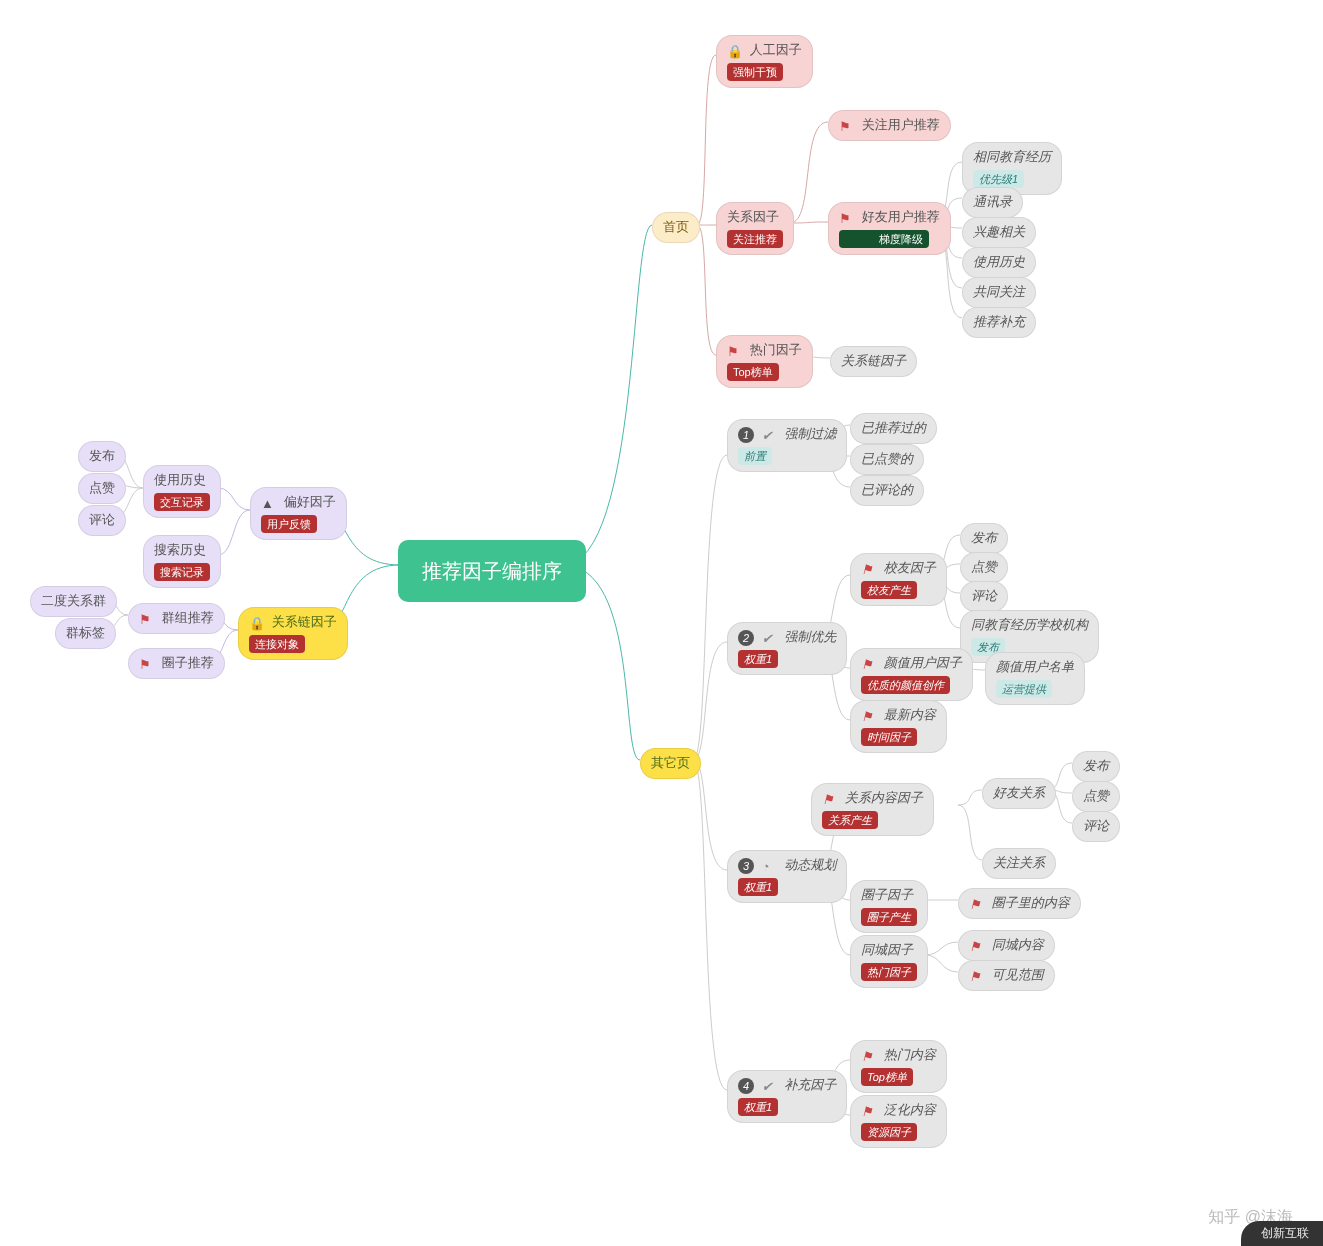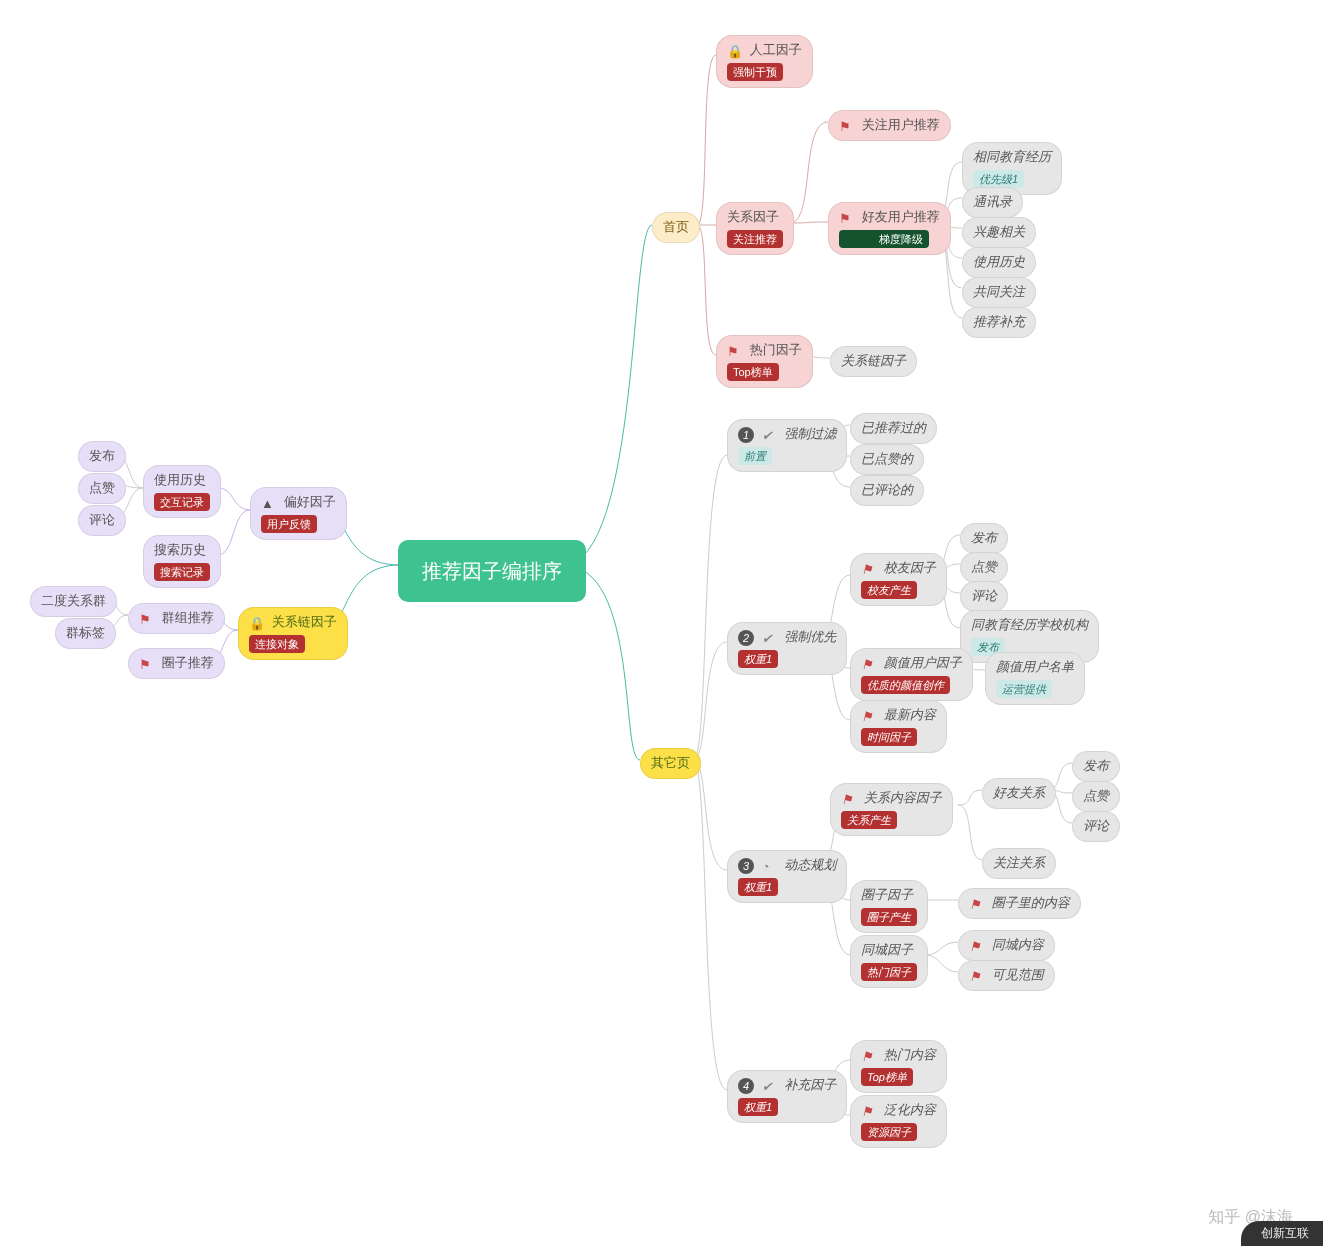--- a/index.html
+++ b/index.html
@@ -279,21 +279,21 @@
   <span>最新内容</span><br>
   <span class="badge">时间因子</span>
 </div>
 
 <div class="node grey" style="left:727px; top:850px">
   <span class="num">3</span>
   <span class="icon ic-check">◔</span>
   <span>动态规划</span><br>
   <span class="badge">权重1</span>
 </div>
-<div class="node grey" style="left:830px; top:783px">
+<div class="node grey" style="left:811px; top:783px">
   <span class="icon ic-flag">⚑</span>
   <span>关系内容因子</span><br>
   <span class="badge">关系产生</span>
 </div>
 <div class="node grey" style="left:982px; top:778px"><span>好友关系</span></div>
 <div class="node grey" style="left:1072px; top:751px"><span>发布</span></div>
 <div class="node grey" style="left:1072px; top:781px"><span>点赞</span></div>
 <div class="node grey" style="left:1072px; top:811px"><span>评论</span></div>
 <div class="node grey" style="left:982px; top:848px"><span>关注关系</span></div>
 <div class="node grey" style="left:850px; top:880px">

